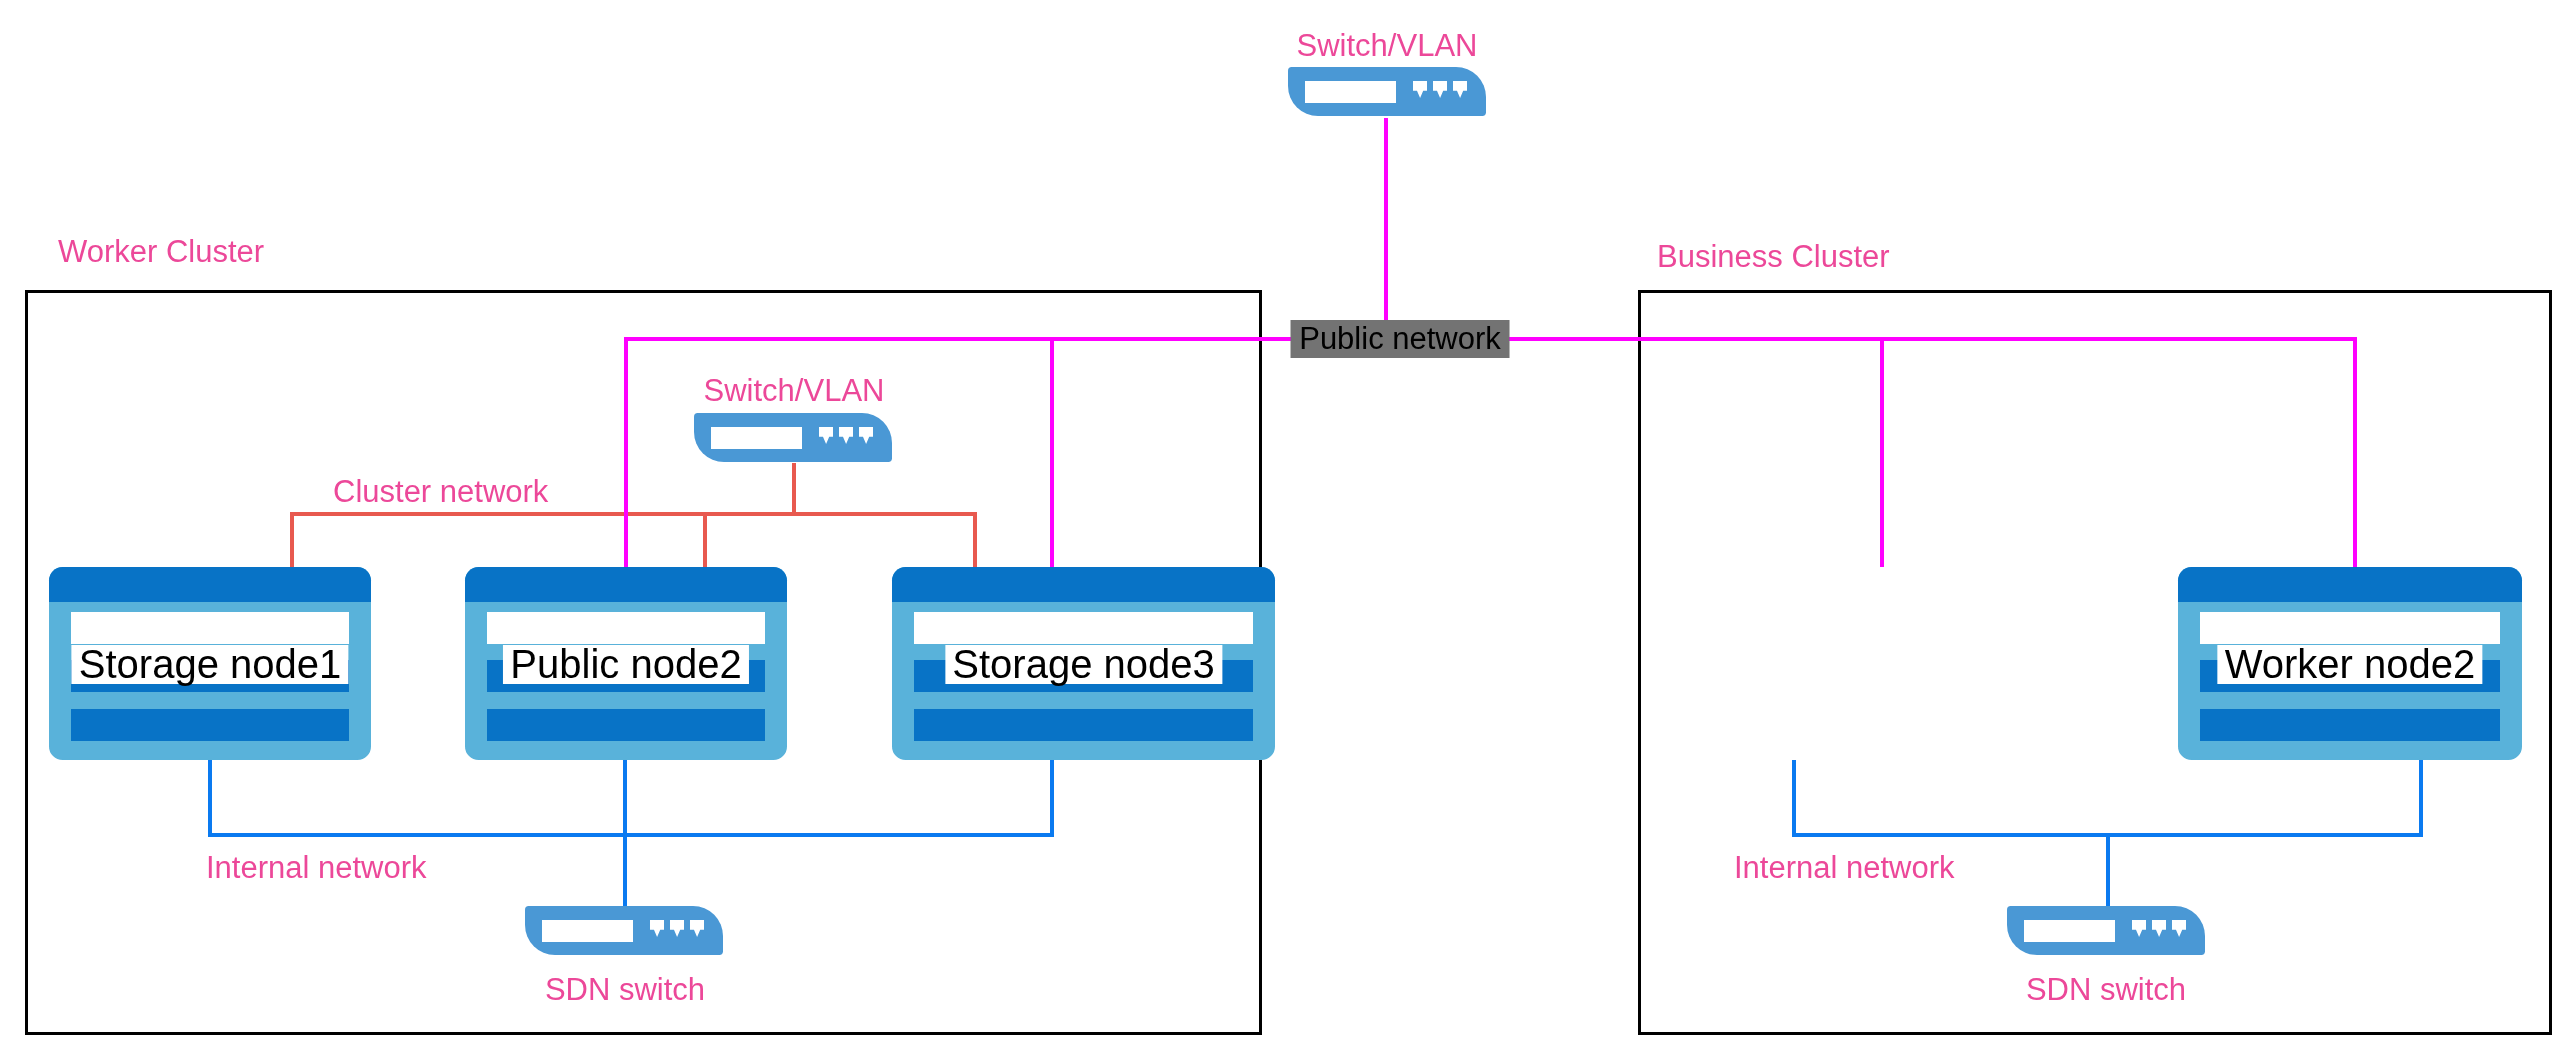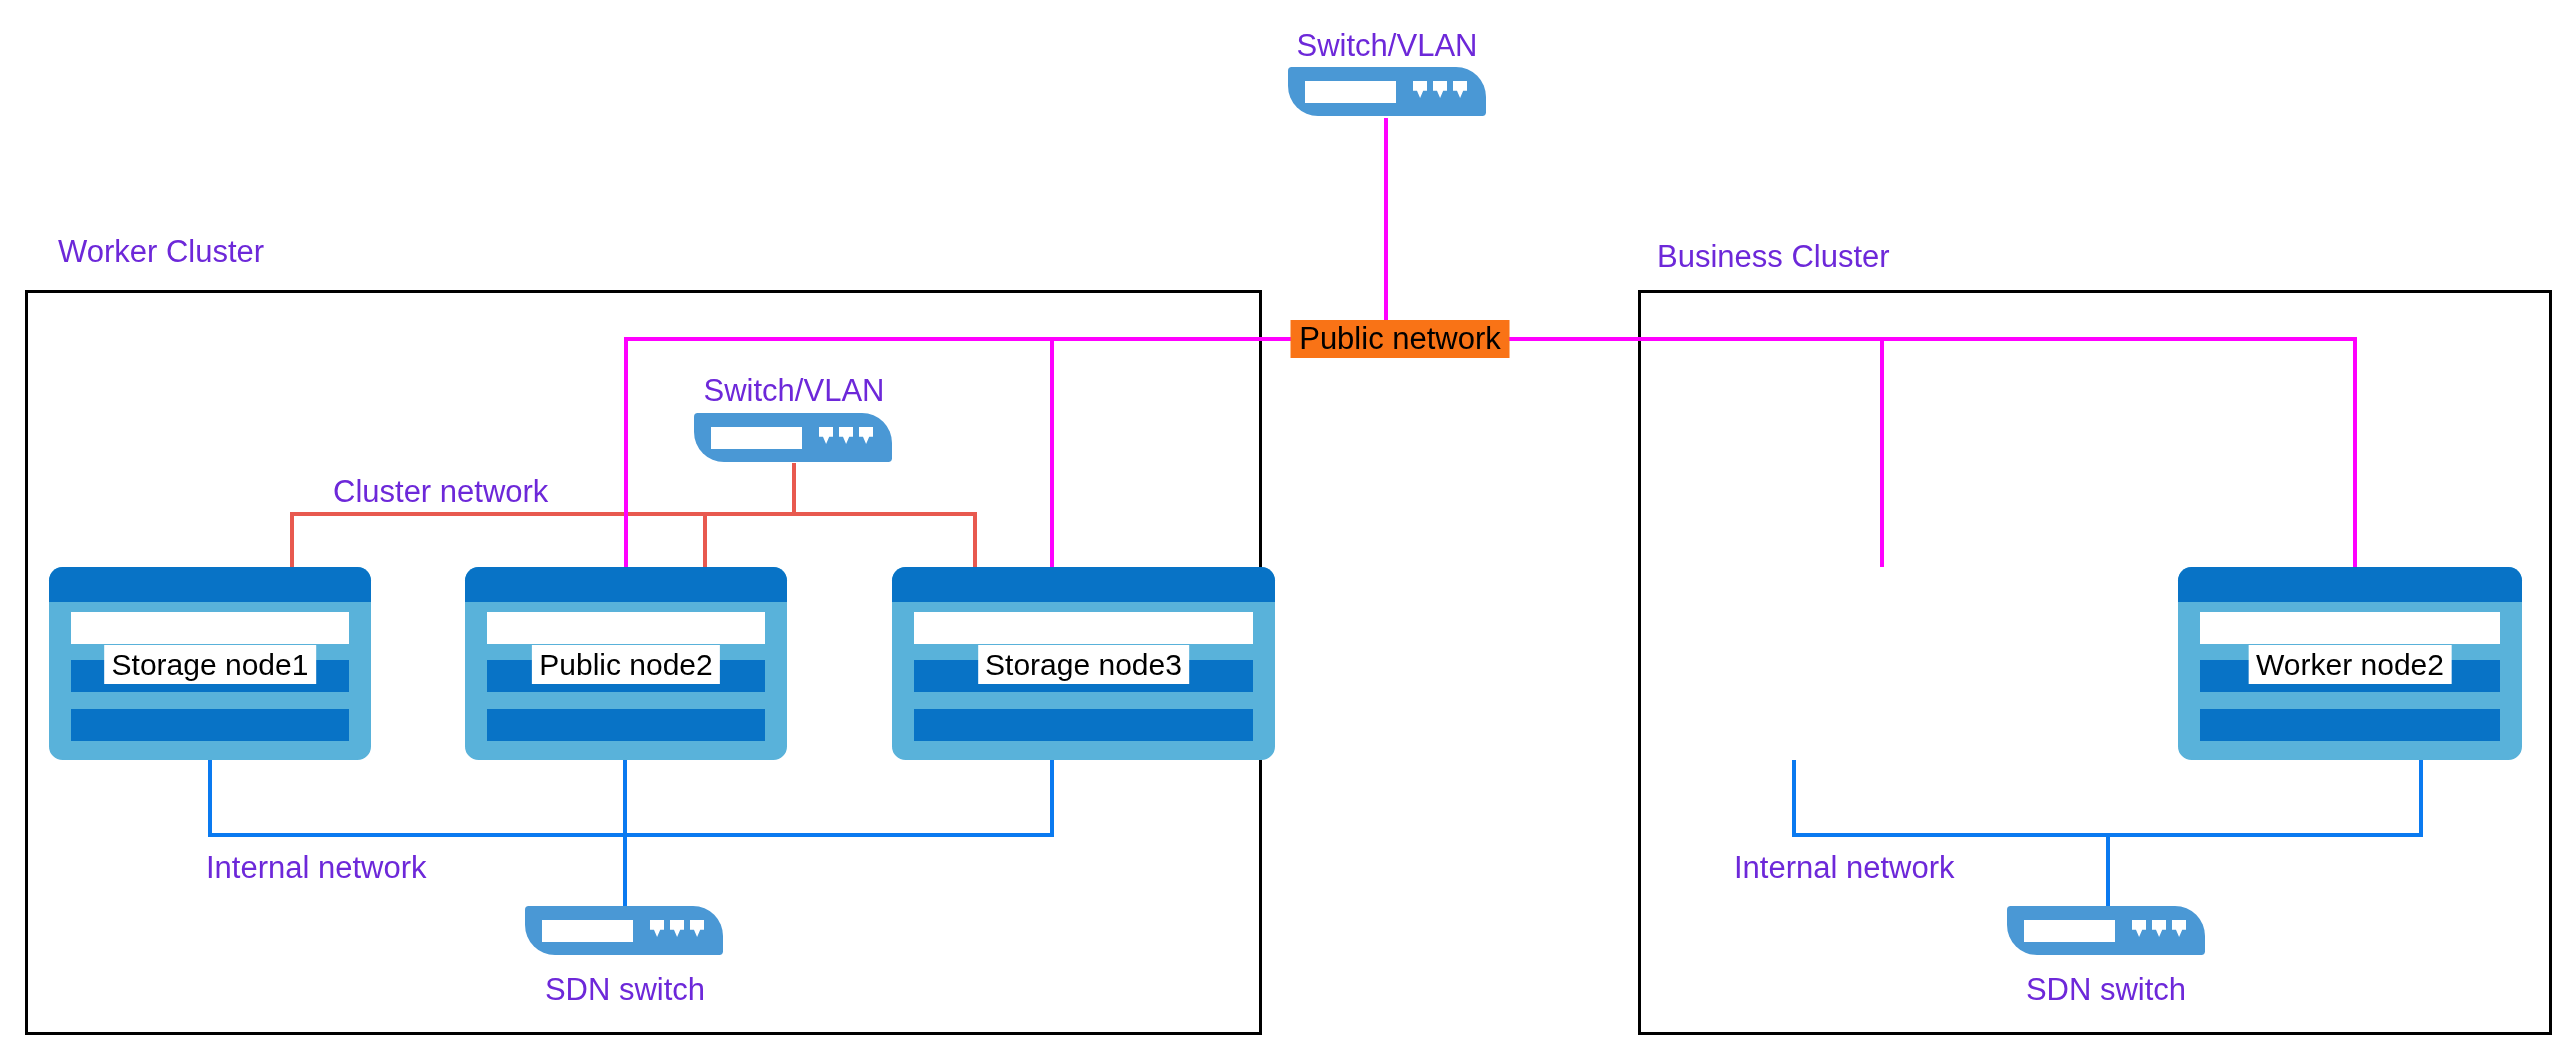--- a/index.html
+++ b/index.html
@@ -9,21 +9,21 @@
     background:#ffffff;
     font-family:"Liberation Sans", sans-serif;
     color:#000;
     overflow:hidden;
   }
   .lbl{
     position:absolute;
     font-size:31px;
     line-height:36px;
     white-space:nowrap;
-    color:#6d28d9;
+    color:#ec4899;
   }
   .lbl.centered{transform:translateX(-50%);}
   .cluster-box{
     position:absolute;
     border:3.7px solid #000;
     box-sizing:border-box;
     background:transparent;
   }
   .line{position:absolute;}
   .line.magenta{background:var(--public-network-line,#ff00ff);}
@@ -51,21 +51,21 @@
     background:var(--node-accent,#0873c6);
   }
   .node .bar2{
     position:absolute;left:22px;right:22px;top:142px;height:32px;
     background:var(--node-accent,#0873c6);
   }
   .node .nlabel{
     position:absolute;top:78px;left:50%;transform:translateX(-50%);
     background:#fff;
     padding:1.9px 7.4px;
-    font-size:30px;line-height:35px;white-space:nowrap;
+    font-size:40px;line-height:35px;white-space:nowrap;
   }
 
   
   .switch{
     position:absolute;
     width:198px;height:49px;
     background:var(--switch-body,#4a98d5);
     border-radius:3.7px 30px 3.7px 30px;
   }
   .switch .display{
@@ -77,21 +77,21 @@
     background:#fff;
     clip-path:polygon(0 0,100% 0,100% 58%,72% 58%,50% 100%,28% 58%,0 58%);
   }
   .switch .p1{left:125px;}
   .switch .p2{left:145px;}
   .switch .p3{left:165px;}
 
   .public-label{
     position:absolute;
     transform:translateX(-50%);
-    background:#f97316;
+    background:#737373;
     padding:1.2px 8.7px;
     font-size:31px;line-height:36px;white-space:nowrap;
   }
 </style>
 </head>
 <body>
 
 <div class="canvas">
 
   <div class="cluster-box" style="left:25px;top:290px;width:1237px;height:745px;"></div>

